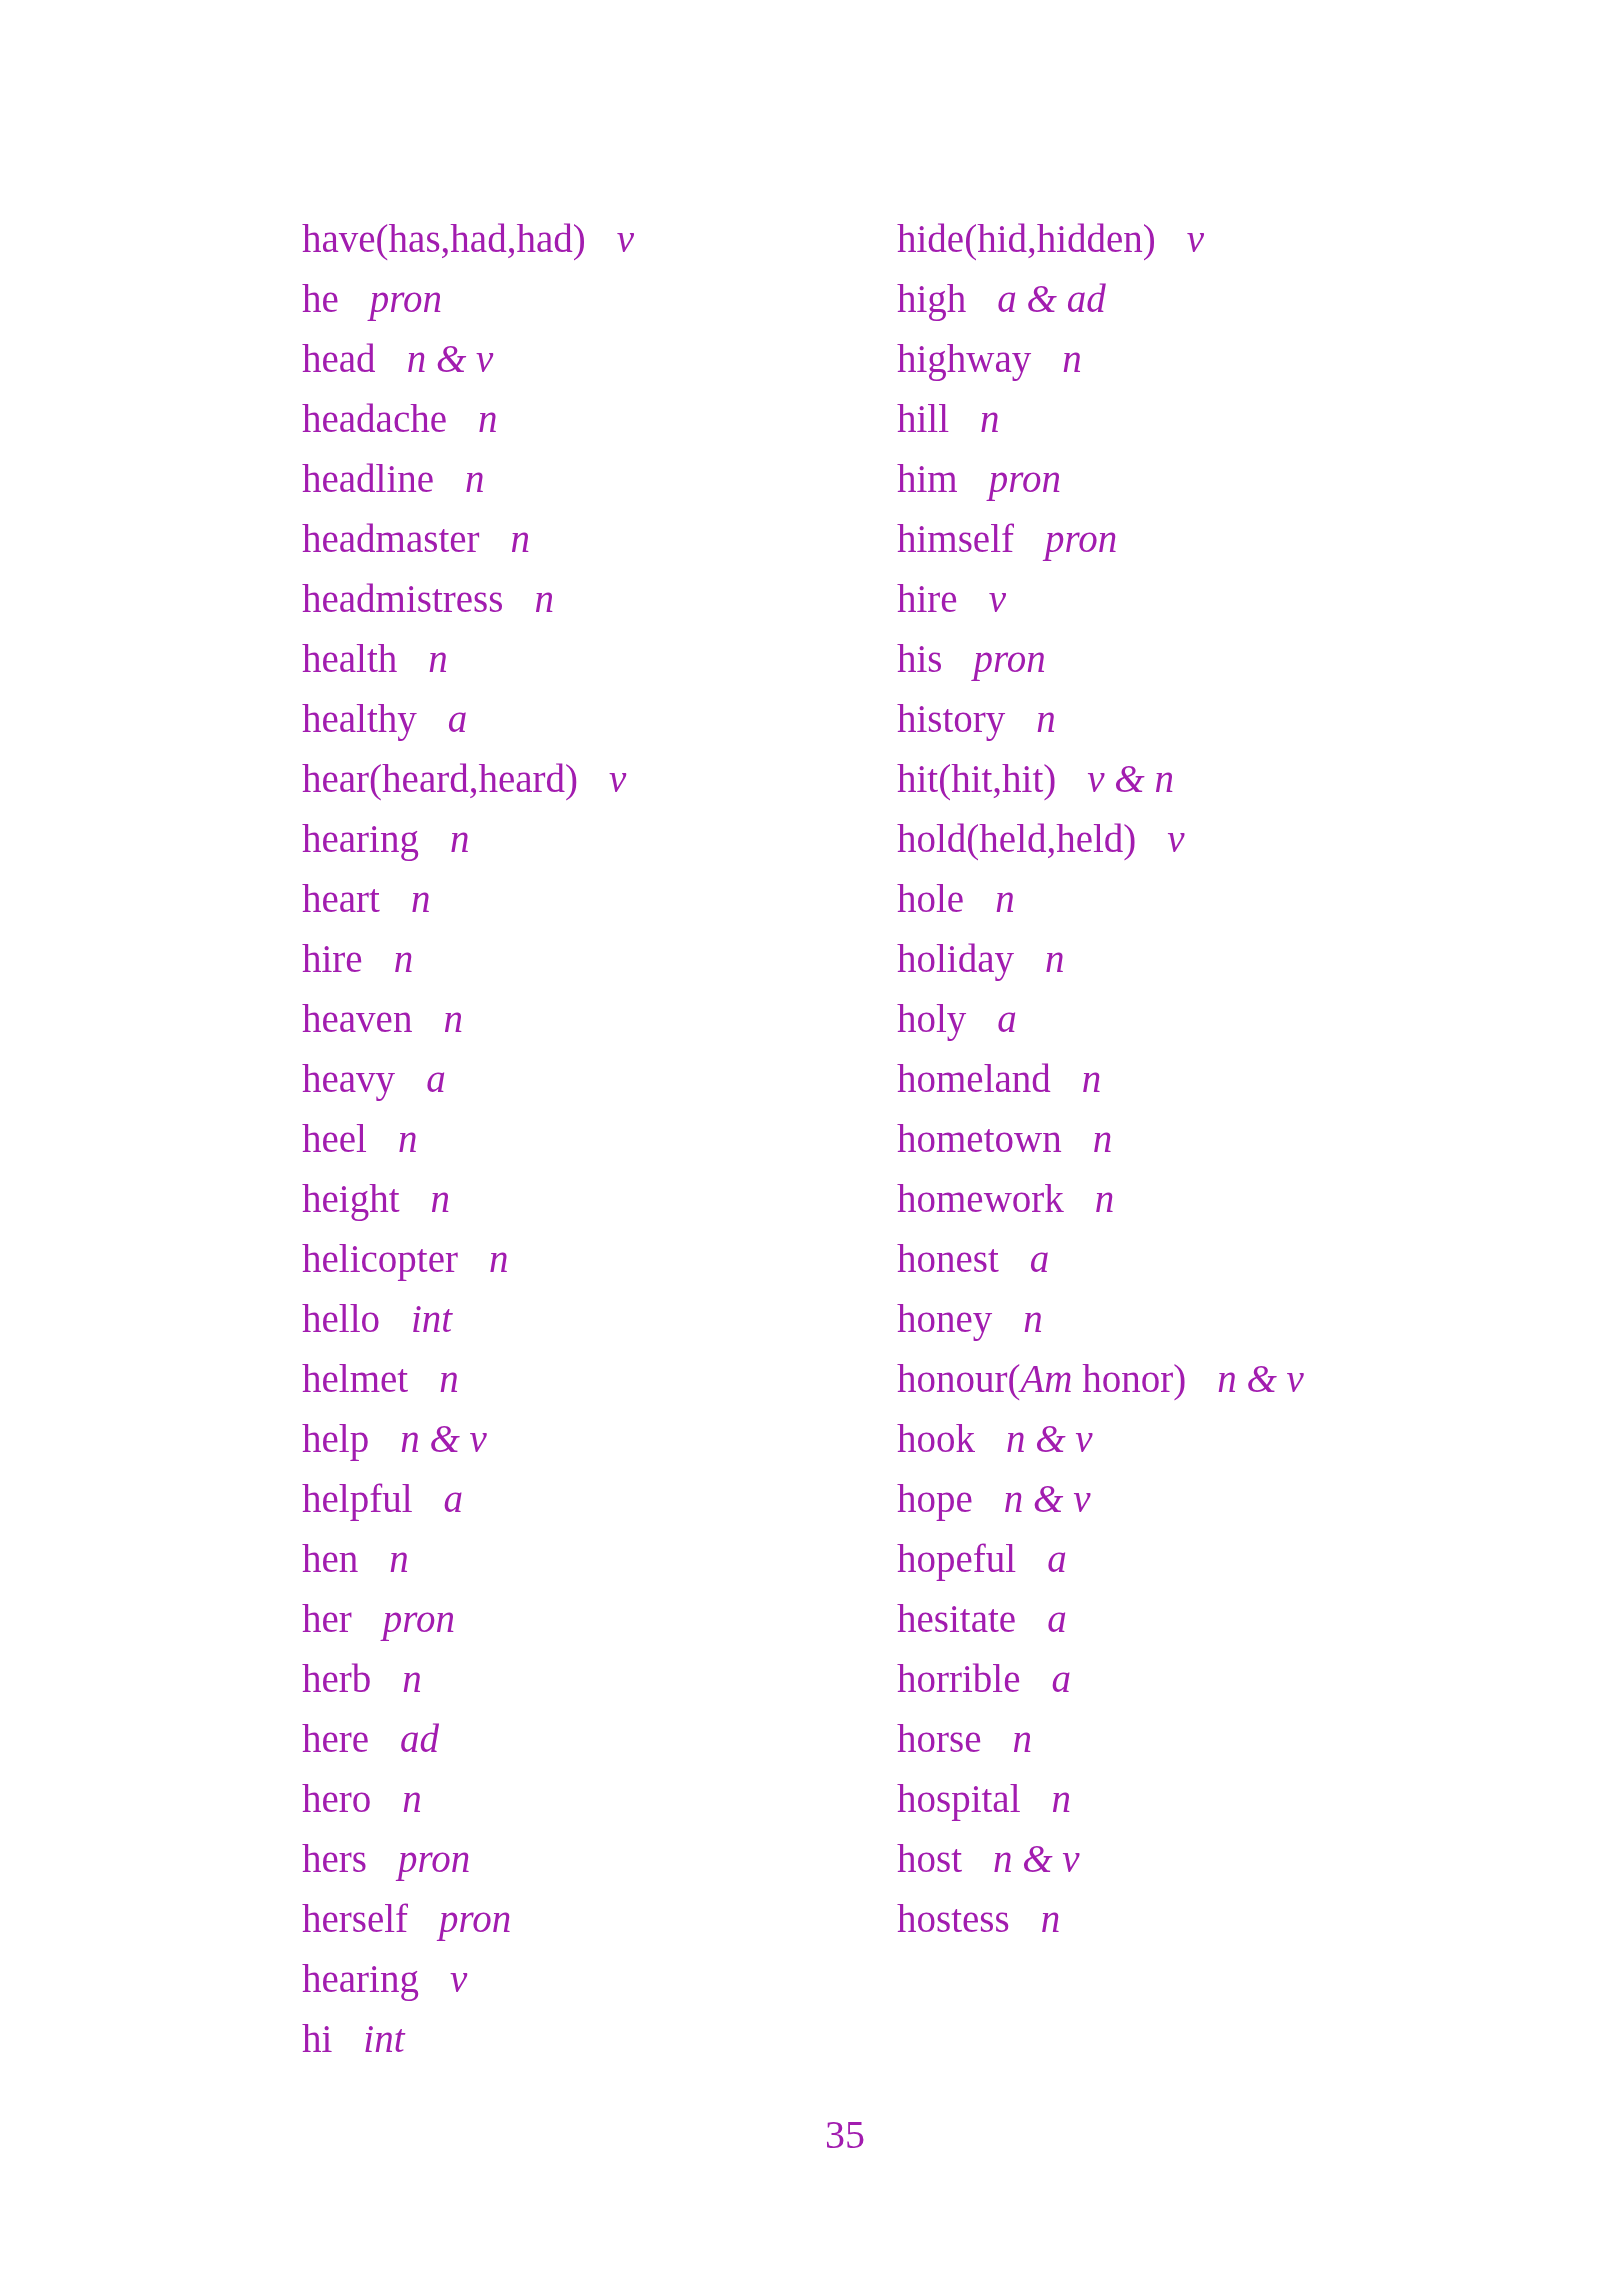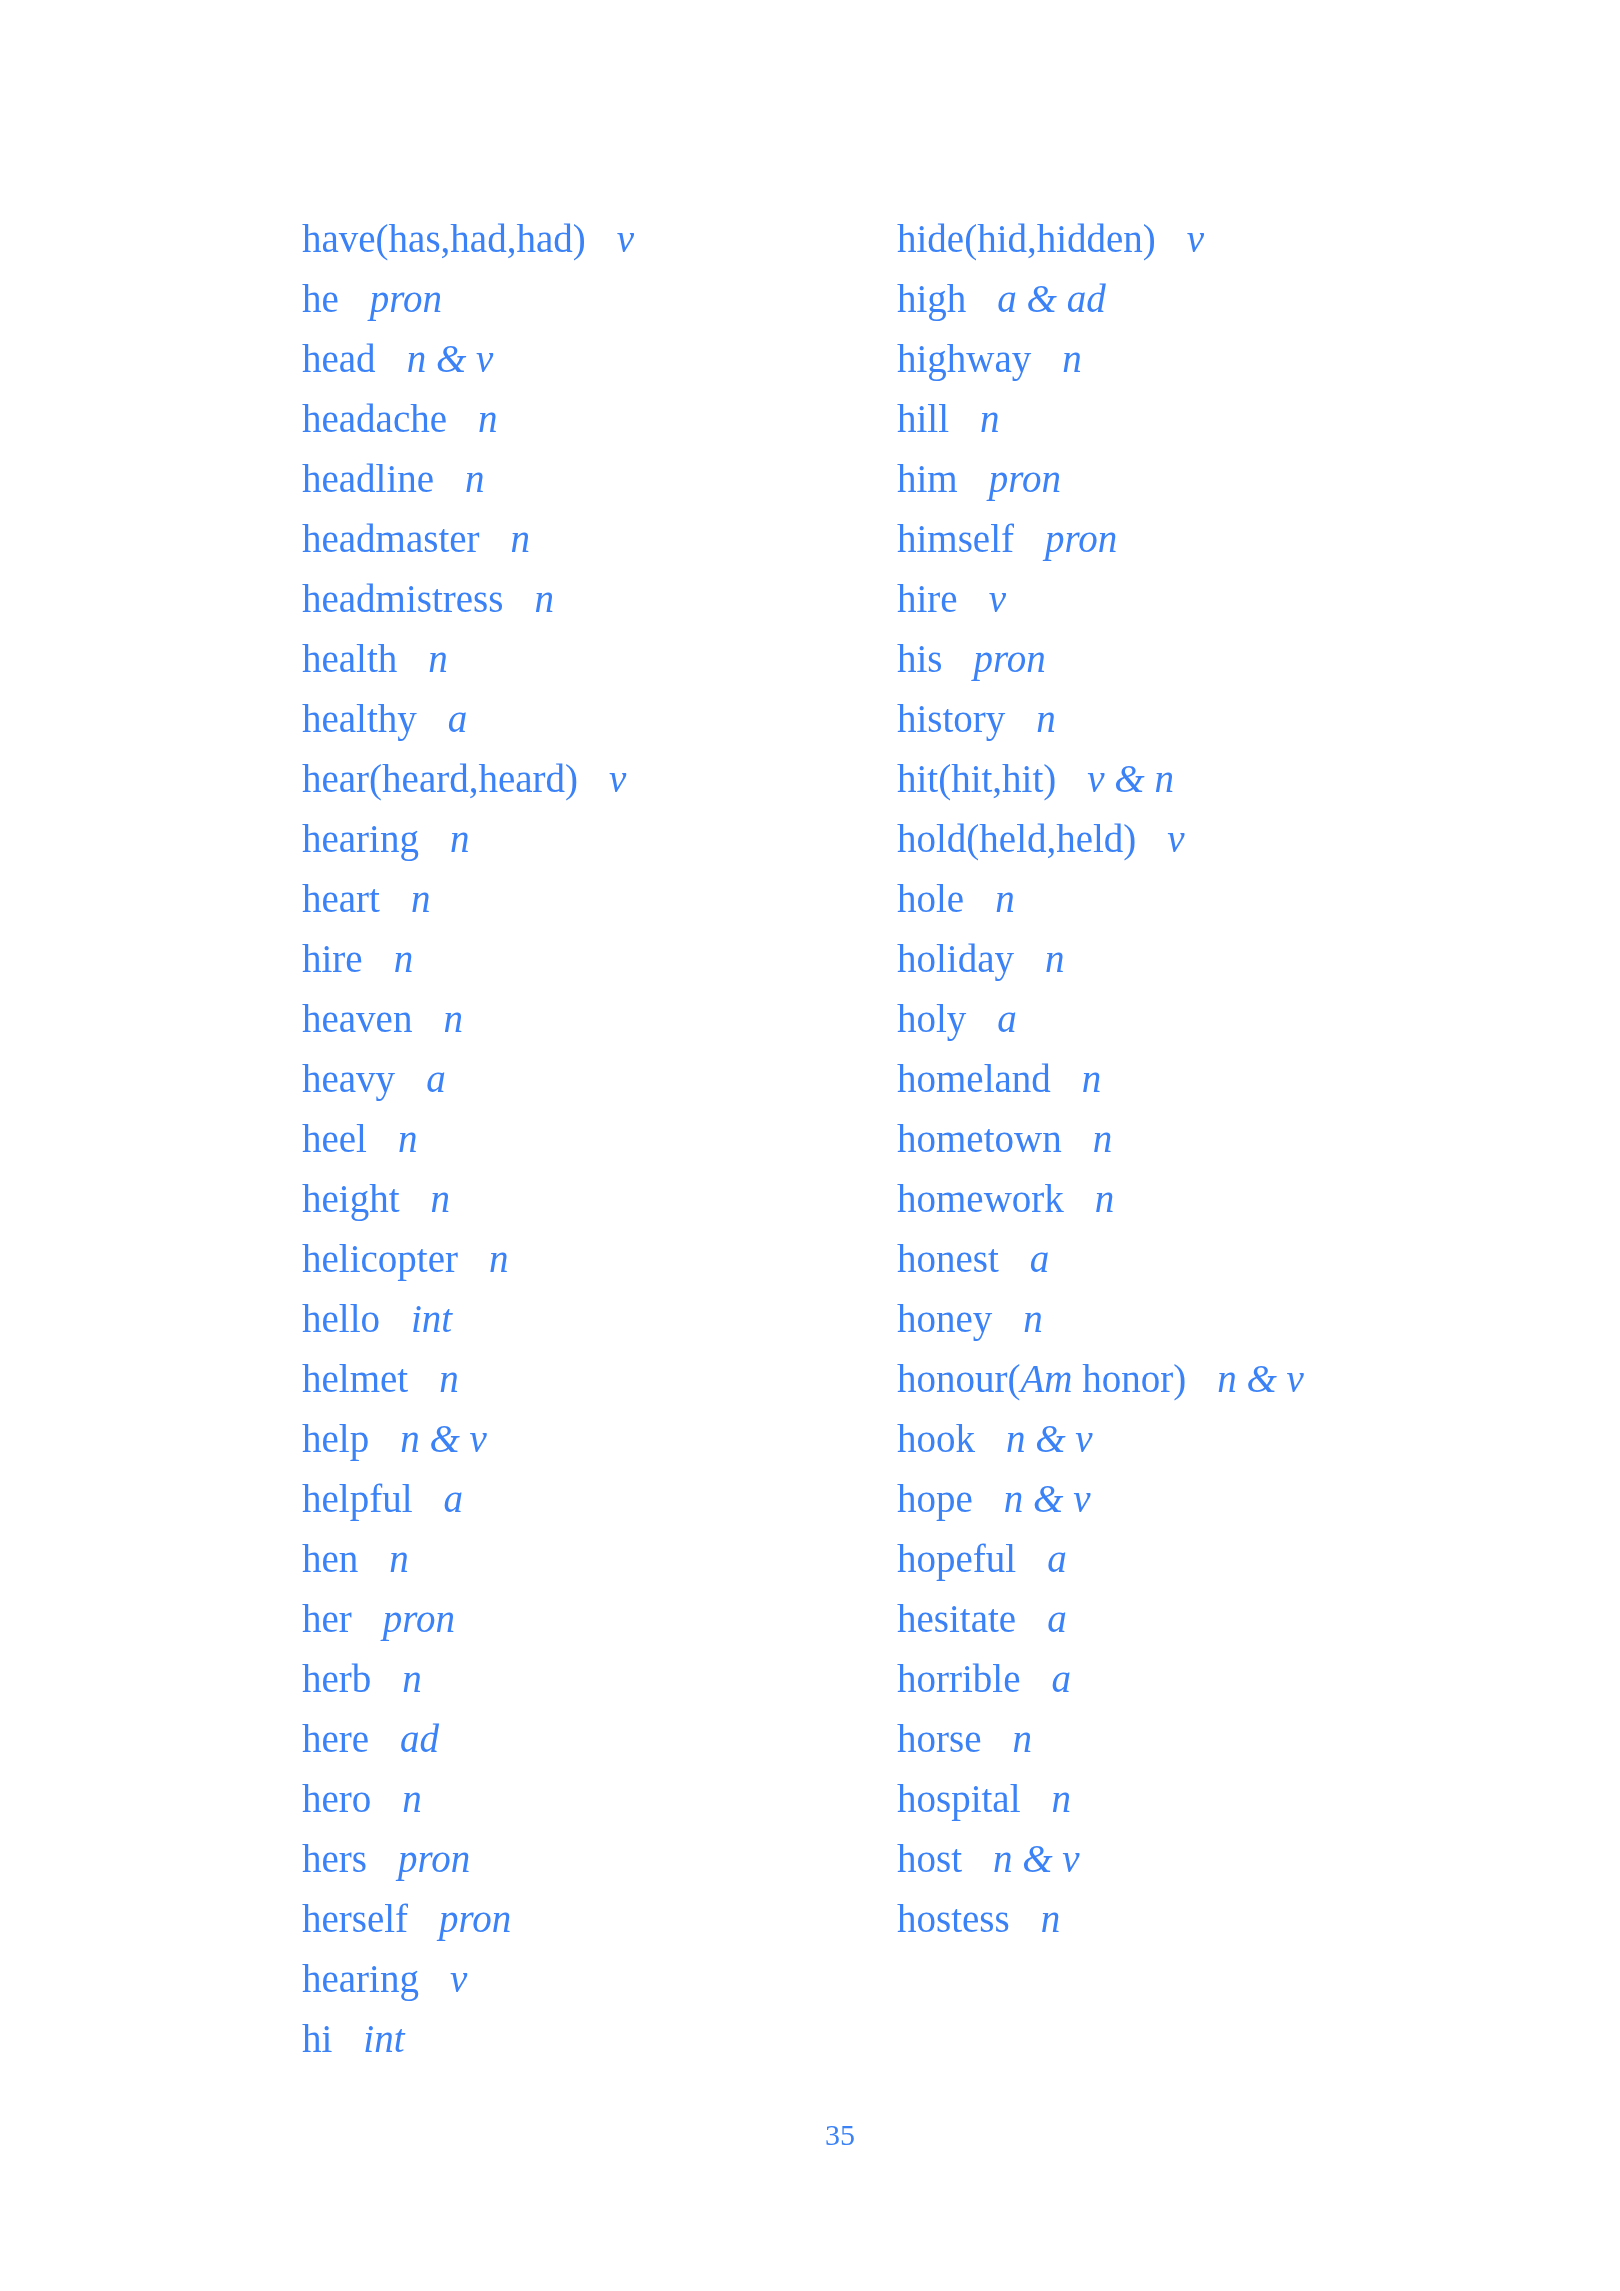--- a/index.html
+++ b/index.html
@@ -5,21 +5,21 @@
   html, body {
     margin: 0;
     padding: 0;
     background: #ffffff;
   }
   .page {
     position: relative;
     width: 1620px;
     height: 2292px;
     background: #ffffff;
-    color: #3b82f6;
+    color: #a21caf;
     font-family: "Liberation Serif", "DejaVu Serif", serif;
     overflow: hidden;
   }
   .col {
     position: absolute;
     top: 209px;
   }
   .col-left  { left: 302px; }
   .col-right { left: 897px; }
   .row {
@@ -31,21 +31,21 @@
   .word { font-style: normal; }
   .word i { font-style: italic; }
   .pos {
     font-style: italic;
     margin-left: 31px;
   }
   .page-number {
     position: absolute;
     top: 2120px;
     left: 825px;
-    font-size: 30px;
+    font-size: 40px;
     line-height: 30px;
   }
 </style>
 </head>
 <body>
 
 <div class="page">
   <div class="col col-left" id="col-left">
       <div class="row"><span class="word">have(has,had,had)</span><span class="pos">v</span></div>
       <div class="row"><span class="word">he</span><span class="pos">pron</span></div>

